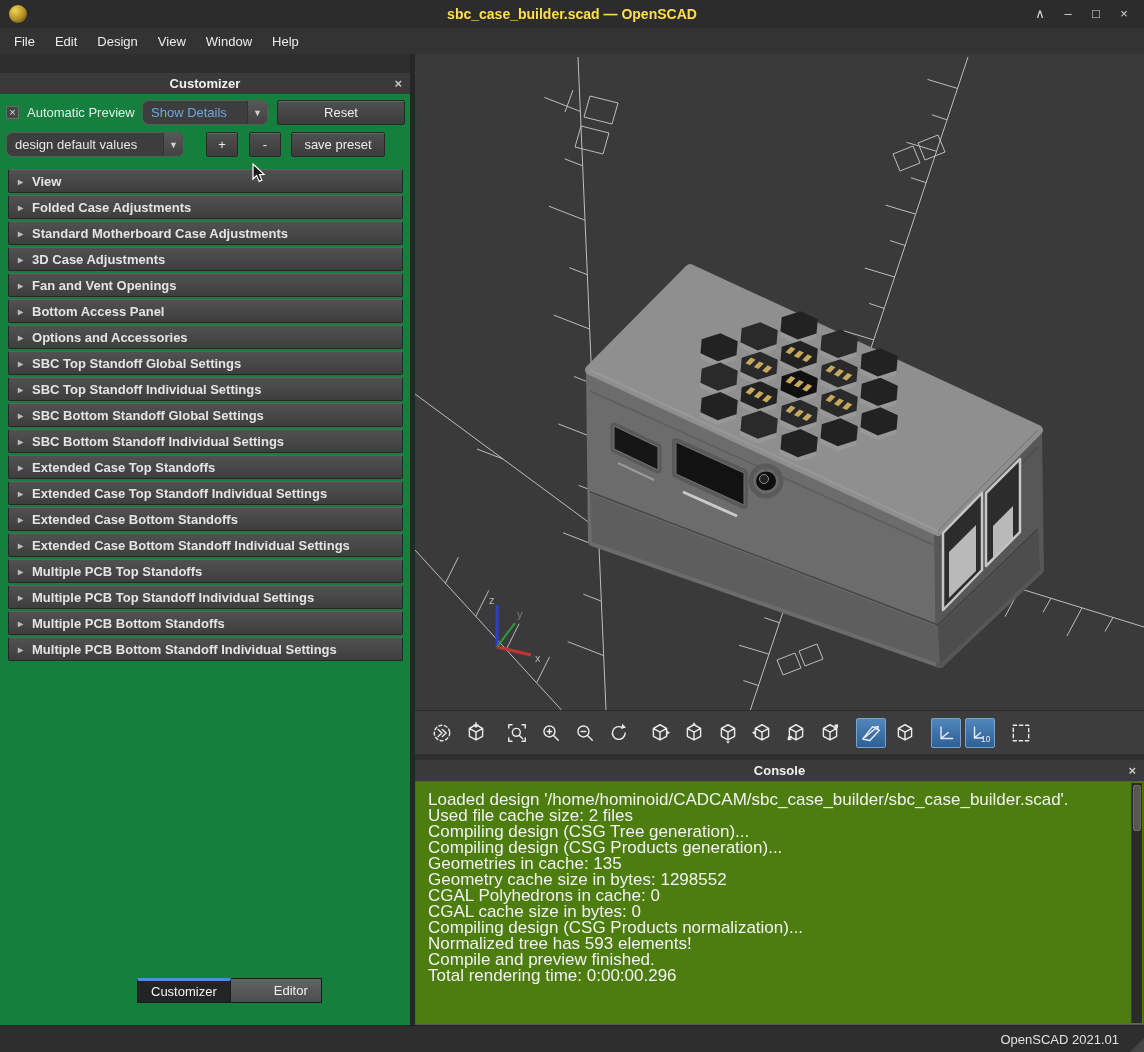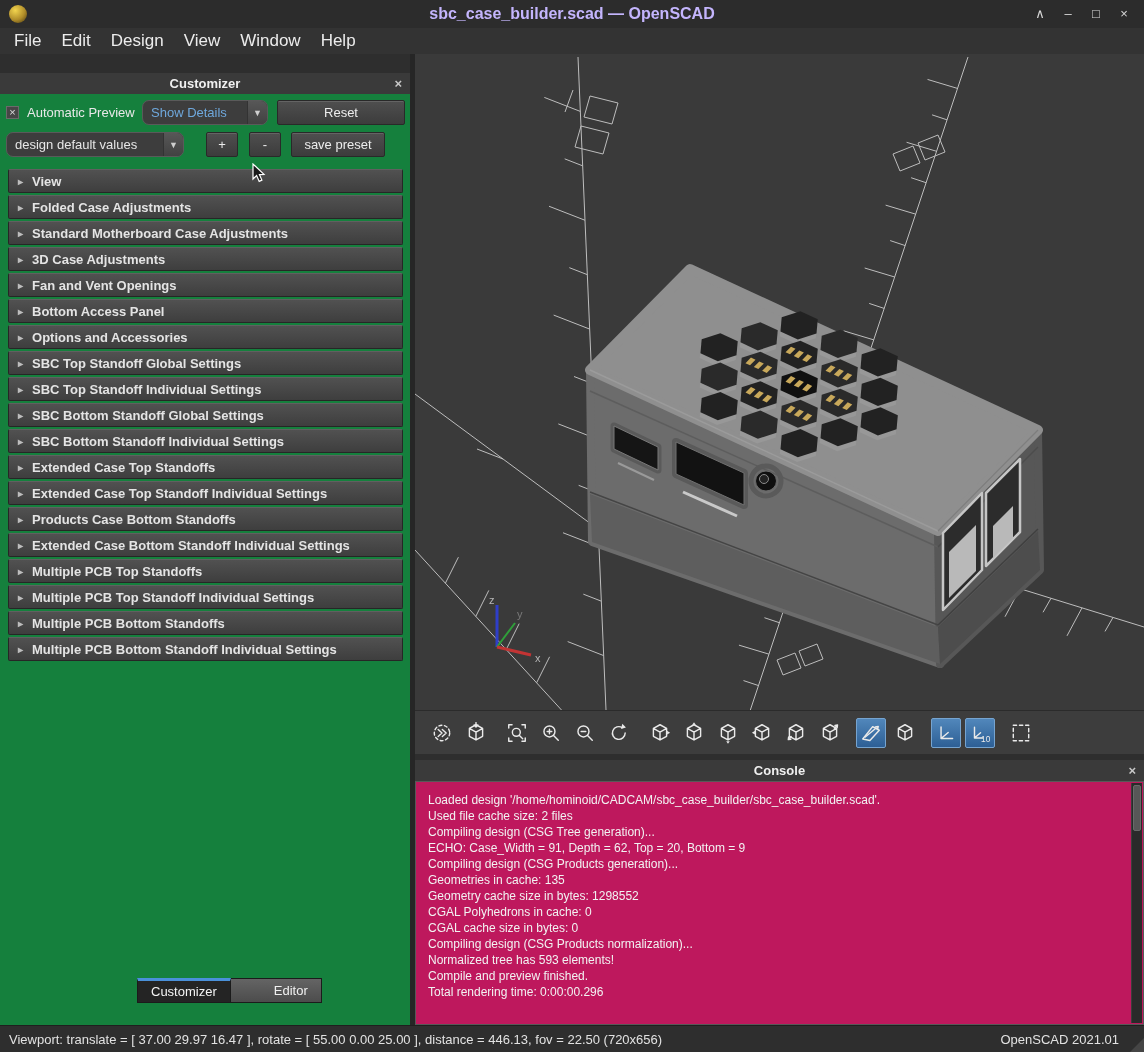--- a/index.html
+++ b/index.html
@@ -3,27 +3,27 @@
 <meta charset="utf-8">
 <style>
   * { box-sizing: border-box; margin: 0; padding: 0; }
   body { background:#1a1a1a; font-family:"Liberation Sans", sans-serif; }
   #window { width:1144px; height:1052px; position:relative; background:#2e2e2e; color:#e6e6e6; overflow:hidden; }
 
   
   .titlebar { height:28px; background:#2c2c2c; display:flex; align-items:center; position:relative; }
   .logo { width:18px; height:18px; margin-left:9px; border-radius:50%;
           background: radial-gradient(circle at 35% 30%, #f2d44e, #b08d2a 55%, #5a4614 90%); z-index:2;}
-  .wtitle { position:absolute; left:0; right:0; text-align:center; font-weight:bold; font-size:16px; color:#c4b5fd;}
+  .wtitle { position:absolute; left:0; right:0; text-align:center; font-weight:bold; font-size:14px; color:#fde047;}
   .winctrl { margin-left:auto; display:flex; gap:4px; margin-right:8px; z-index:2;}
   .winbtn { width:24px; height:22px; text-align:center; font-size:13px; line-height:22px; color:#d8d8d8;}
 
   
   .menubar { height:26px; background:#333333; display:flex; align-items:center; padding-left:4px; }
-  .menu-item { padding:4px 10px; font-size:17px; color:#ececec; }
+  .menu-item { padding:4px 10px; font-size:13px; color:#ececec; }
 
   .main { display:flex; height:971px; }
 
   
   .left { width:410px; display:flex; flex-direction:column; background:#15803d; position:relative;margin-top:19px;}
   .panel-h { height:21px; background:#3a3a3a; position:relative; text-align:center; font-weight:bold;
              font-size:13px; line-height:21px; color:#f0f0f0; flex:none;}
   .panel-close { position:absolute; right:8px; top:0; font-size:13px; color:#c8c8c8; }
   .ctrl-row { display:flex; align-items:center; padding:6px 5px 1px 6px; }
   .checkbox { width:13px; height:13px; flex:none; background:#464646; border:1px solid #6a6a6a;
@@ -58,22 +58,22 @@
   .viewport { height:656px; position:relative; background:#3a3a3a; flex:none;}
   .viewport svg { position:absolute; inset:0; }
 
   .vtoolbar { height:44px; background:#3d3d3d; border-top:1px solid #2b2b2b; display:flex; align-items:center;
               padding-left:12px; gap:4px; flex:none;}
   .tbtn { width:30px; height:30px; border-radius:2px; display:flex; align-items:center; justify-content:center; }
   .tbtn.active { background:linear-gradient(#5187bb,#2d5f95); border:1px solid #76a4d0; }
   .tbtn.mr { margin-right:7px; }
 
   .csplit { height:6px; background:#2e2e2e; flex:none;}
-  .console { flex:1; background:#be185d; border:1px solid #585858; position:relative;
-             padding:10px 12px; font-size:12px; line-height:16px; color:#f2f2f2; overflow:hidden; }
+  .console { flex:1; background:#4d7c0f; border:1px solid #585858; position:relative;
+             padding:10px 12px; font-size:17px; line-height:16px; color:#f2f2f2; overflow:hidden; }
   .cline { white-space:nowrap; }
   .cscroll { position:absolute; right:1px; top:1px; bottom:1px; width:11px; background:#2a2a2a; border-left:1px solid #3d3d3d;}
   .cthumb { position:absolute; top:2px; left:1px; right:1px; height:46px; background:#575757; border:1px solid #6a6a6a; border-radius:2px;}
 
   
   .statusbar { height:27px; background:#2e2e2e; border-top:1px solid #1f1f1f; display:flex; align-items:center;
                font-size:13px; color:#e2e2e2; padding:0 9px; position:relative; }
   .sb-right { margin-left:auto; margin-right:16px; }
   .grip { position:absolute; right:0; bottom:0; width:0; height:0;
           border-left:14px solid transparent; border-bottom:14px solid #454545; }
@@ -180,21 +180,21 @@
           <div class="section">
             <span class="chev">▸</span>
             <span>Extended Case Top Standoffs</span>
           </div>
           <div class="section">
             <span class="chev">▸</span>
             <span>Extended Case Top Standoff Individual Settings</span>
           </div>
           <div class="section">
             <span class="chev">▸</span>
-            <span>Products Case Bottom Standoffs</span>
+            <span>Extended Case Bottom Standoffs</span>
           </div>
           <div class="section">
             <span class="chev">▸</span>
             <span>Extended Case Bottom Standoff Individual Settings</span>
           </div>
           <div class="section">
             <span class="chev">▸</span>
             <span>Multiple PCB Top Standoffs</span>
           </div>
           <div class="section">
@@ -513,32 +513,30 @@
         <span class="panel-close">×</span>
       </div>
 
       <div class="console" id="console">
         <div class="cscroll">
           <div class="cthumb"></div>
         </div>
       <div class="cline">Loaded design '/home/hominoid/CADCAM/sbc_case_builder/sbc_case_builder.scad'.</div>
           <div class="cline">Used file cache size: 2 files</div>
           <div class="cline">Compiling design (CSG Tree generation)...</div>
-          <div class="cline">ECHO: Case_Width = 91, Depth = 62, Top = 20, Bottom = 9</div>
           <div class="cline">Compiling design (CSG Products generation)...</div>
           <div class="cline">Geometries in cache: 135</div>
           <div class="cline">Geometry cache size in bytes: 1298552</div>
           <div class="cline">CGAL Polyhedrons in cache: 0</div>
           <div class="cline">CGAL cache size in bytes: 0</div>
           <div class="cline">Compiling design (CSG Products normalization)...</div>
           <div class="cline">Normalized tree has 593 elements!</div>
           <div class="cline">Compile and preview finished.</div>
           <div class="cline">Total rendering time: 0:00:00.296</div>
         </div>
     </div>
   </div>
 
   <div class="statusbar">
-    <span>Viewport: translate = [ 37.00 29.97 16.47 ], rotate = [ 55.00 0.00 25.00 ], distance = 446.13, fov = 22.50 (720x656)</span>
     <span class="sb-right">OpenSCAD 2021.01</span>
     <div class="grip"></div>
   </div>
 </div>
 
 </body></html>

